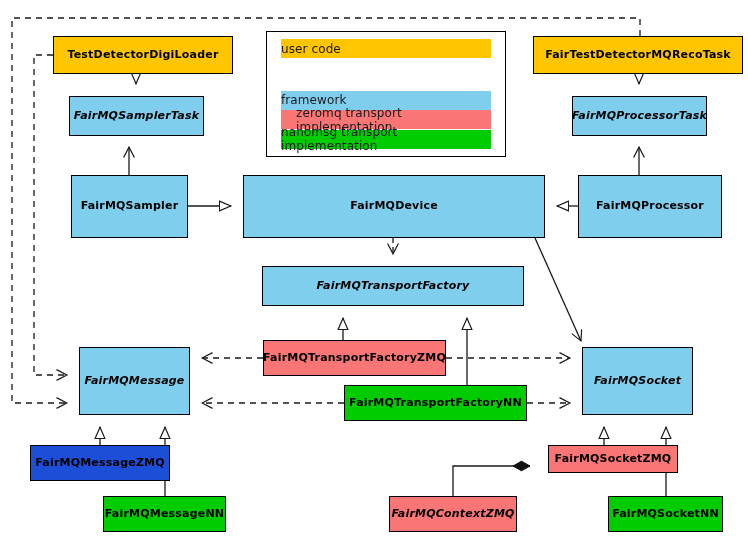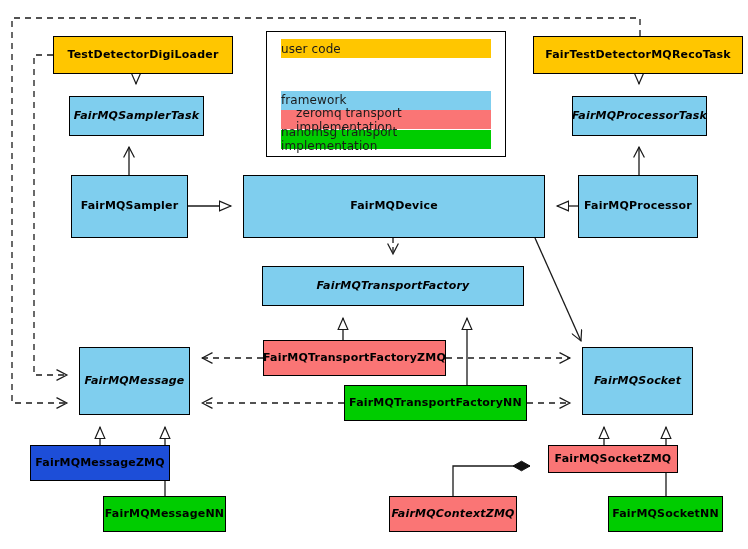--- a/index.html
+++ b/index.html
@@ -134,21 +134,21 @@
       </div>
       <div class="node abstract" style="left: 69px; top: 96px; width: 135px; height: 40px; background: rgb(127, 206, 238);">
         <span>FairMQSamplerTask</span>
       </div>
       <div class="node" style="left: 71px; top: 175px; width: 117px; height: 63px; background: rgb(127, 206, 238);">
         <span>FairMQSampler</span>
       </div>
       <div class="node" style="left: 243px; top: 175px; width: 302px; height: 63px; background: rgb(127, 206, 238);">
         <span>FairMQDevice</span>
       </div>
-      <div class="node" style="left: 578px; top: 175px; width: 120px; height: 63px; background: rgb(127, 206, 238); align-items: center;">
+      <div class="node" style="left: 578px; top: 175px; width: 144px; height: 63px; background: rgb(127, 206, 238); align-items: center;">
         <span>FairMQProcessor</span>
       </div>
       <div class="node abstract" style="left: 572px; top: 96px; width: 135px; height: 40px; background: rgb(127, 206, 238);">
         <span>FairMQProcessorTask</span>
       </div>
       <div class="node" style="left: 533px; top: 36px; width: 210px; height: 38px; background: rgb(255, 198, 0);">
         <span>FairTestDetectorMQRecoTask</span>
       </div>
       <div class="node abstract" style="left: 262px; top: 266px; width: 262px; height: 40px; background: rgb(127, 206, 238);">
         <span>FairMQTransportFactory</span>

